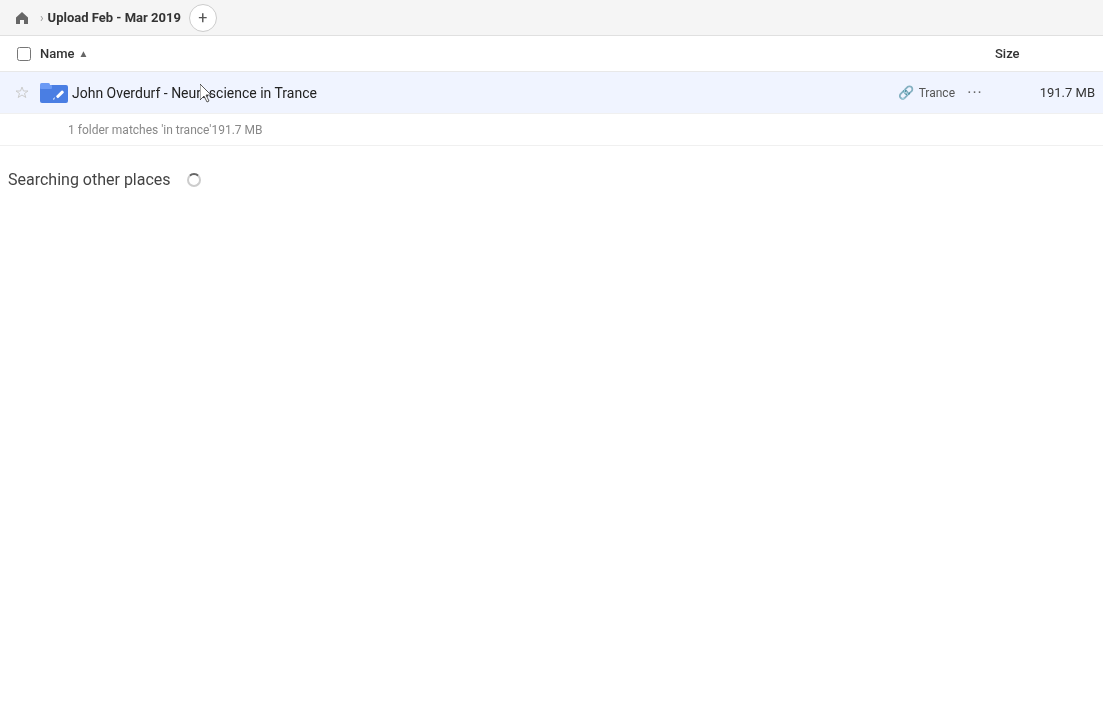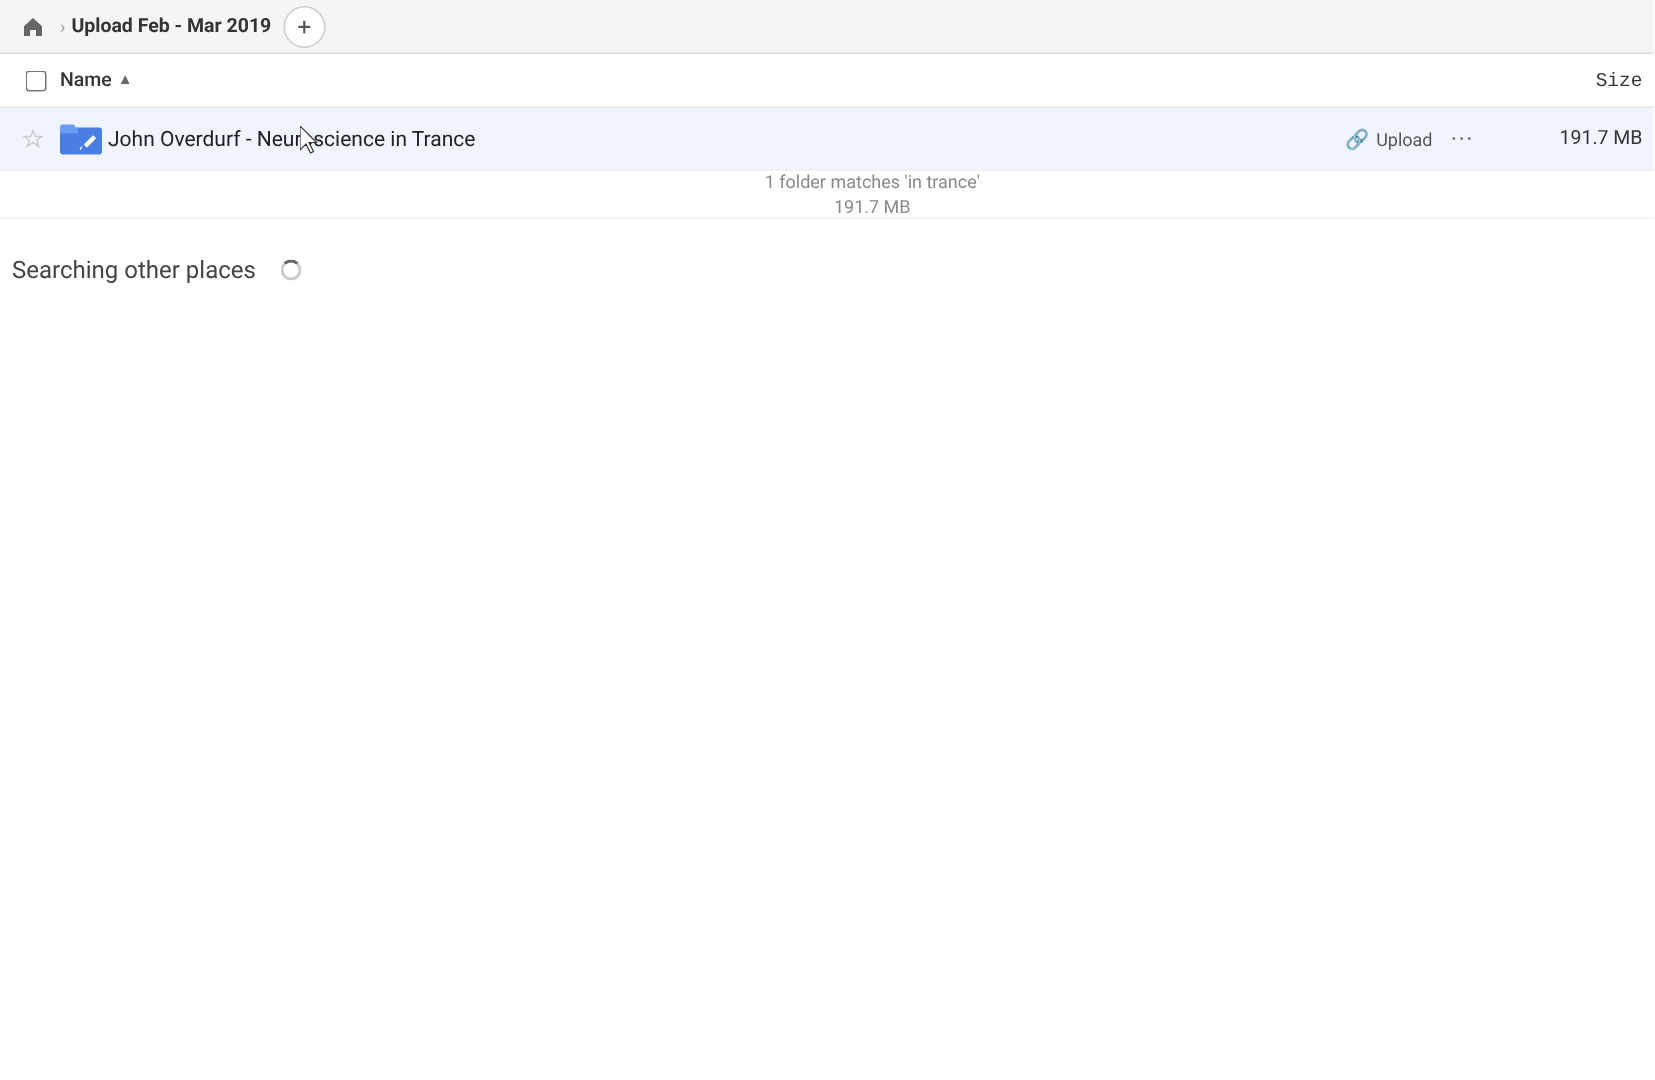--- a/index.html
+++ b/index.html
@@ -108,23 +108,22 @@
     .sort-arrow {
       font-size: 10px;
       color: #666;
     }
 
     .col-size {
       font-size: 13px;
       color: #333;
       font-weight: 500;
       width: 100px;
-      text-align: right;
-      flex-shrink: 0;
-      font-family: Liberation Mono, monospace;
+      text-align: left;
+      flex-shrink: 0;
     }
 
     
     .file-row {
       display: flex;
       align-items: center;
       height: 42px;
       padding: 0 8px;
       border-bottom: 1px solid #f0f0f0;
       background: #f0f4ff;
@@ -202,26 +201,24 @@
       color: #333;
       width: 100px;
       text-align: right;
       flex-shrink: 0;
     }
 
     
     .sub-info-row {
       display: flex;
       align-items: center;
-      justify-content: space-between;
       height: 32px;
       padding: 0 8px 0 68px;
       background: #fff;
       border-bottom: 1px solid #f0f0f0;
-      flex-direction: column;
     }
 
     .sub-info-text {
       font-size: 12px;
       color: #888;
     }
 
     .sub-info-size {
       font-size: 12px;
       color: #888;
@@ -305,21 +302,21 @@
       <rect x="0" y="2" width="10" height="5" rx="1.5" fill="#6b9af5"></rect>
 
       <rect x="16" y="12" width="9" height="3" rx="1" fill="#fff" transform="rotate(-45 20 14)"></rect>
       <polygon points="13,18 15,16 14,19" fill="#fff"></polygon>
     </svg>
   </div>
   <div class="row-name">John Overdurf - Neuroscience in Trance</div>
   <div class="row-actions">
     <div class="shared-badge">
       <span class="link-icon">🔗</span>
-      <span>Upload</span>
+      <span>Trance</span>
     </div>
     <div class="more-btn">
       <span>···</span>
     </div>
   </div>
   <div class="row-size">191.7 MB</div>
 </div>
 
 <div class="sub-info-row">
   <span class="sub-info-text">1 folder matches 'in trance'</span>

